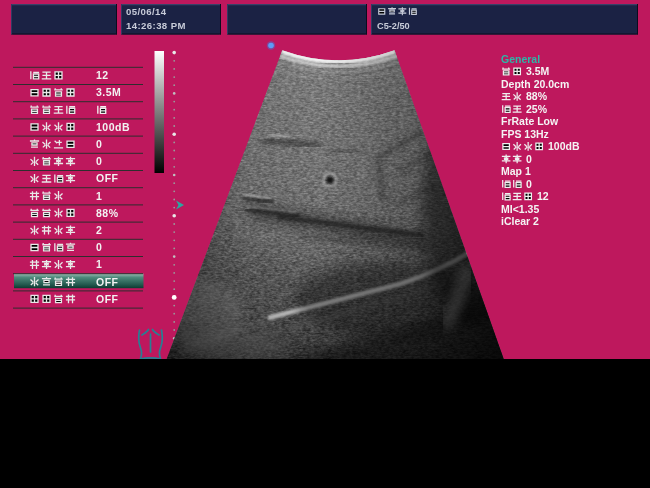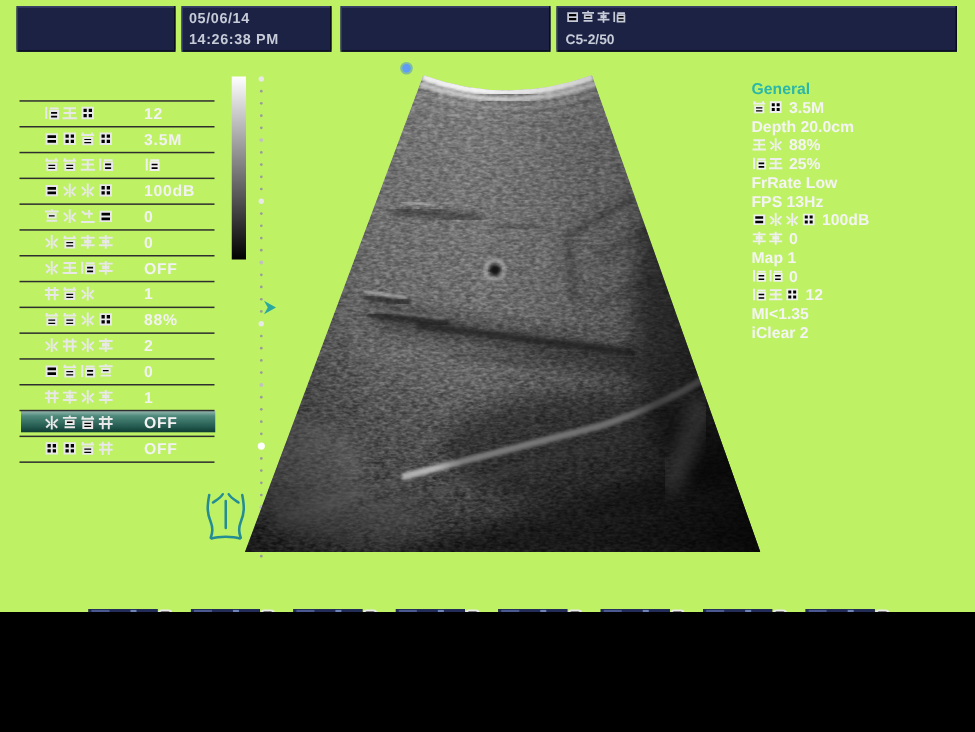--- a/index.html
+++ b/index.html
@@ -1,15 +1,15 @@
 <!DOCTYPE html>
 <html><head><meta charset="utf-8">
 <style>
   html,body { margin:0; padding:0; background:#000; }
-  #stage { position:relative; width:650px; height:408px; background:#bef264; overflow:hidden; }
+  #stage { position:relative; width:650px; height:359px; background:#be185d; overflow:hidden; }
   svg text { font-family:"Liberation Sans",sans-serif; }
 </style></head>
 <body>
 <div id="stage">
 <svg width="650" height="488" viewBox="0 0 650 488" style="position:absolute;left:0;top:0">
 <defs>
         <g id="g0">
           <path d="M1.5 2.6H10.5M1.5 6H10.5M0.8 9.8H11.2M6 2.6V9.8"></path>
         </g>
         <g id="g1">

